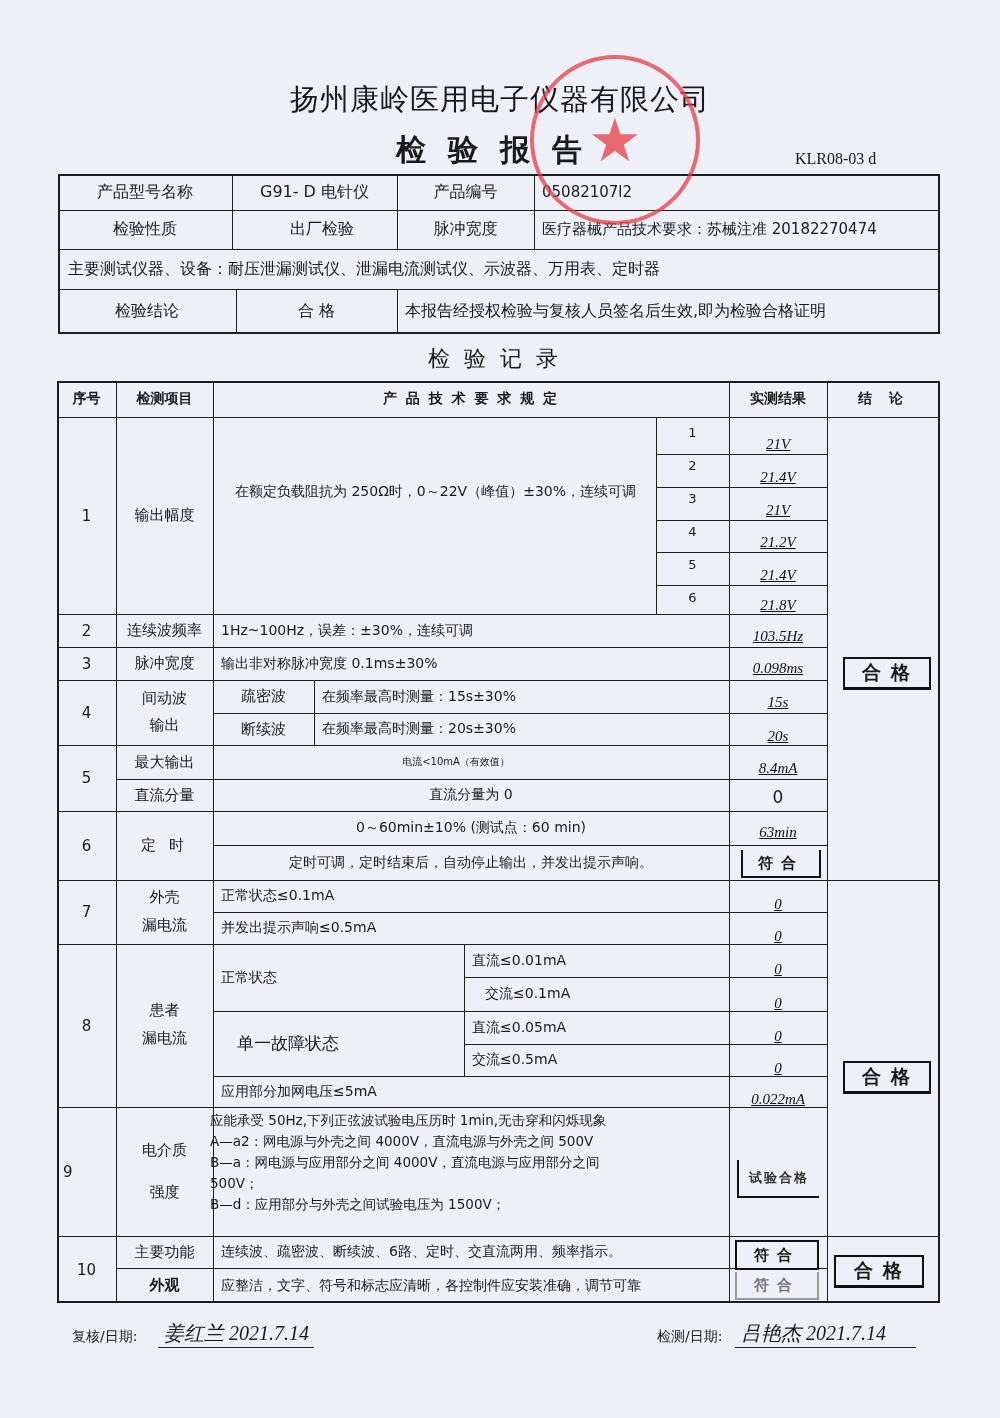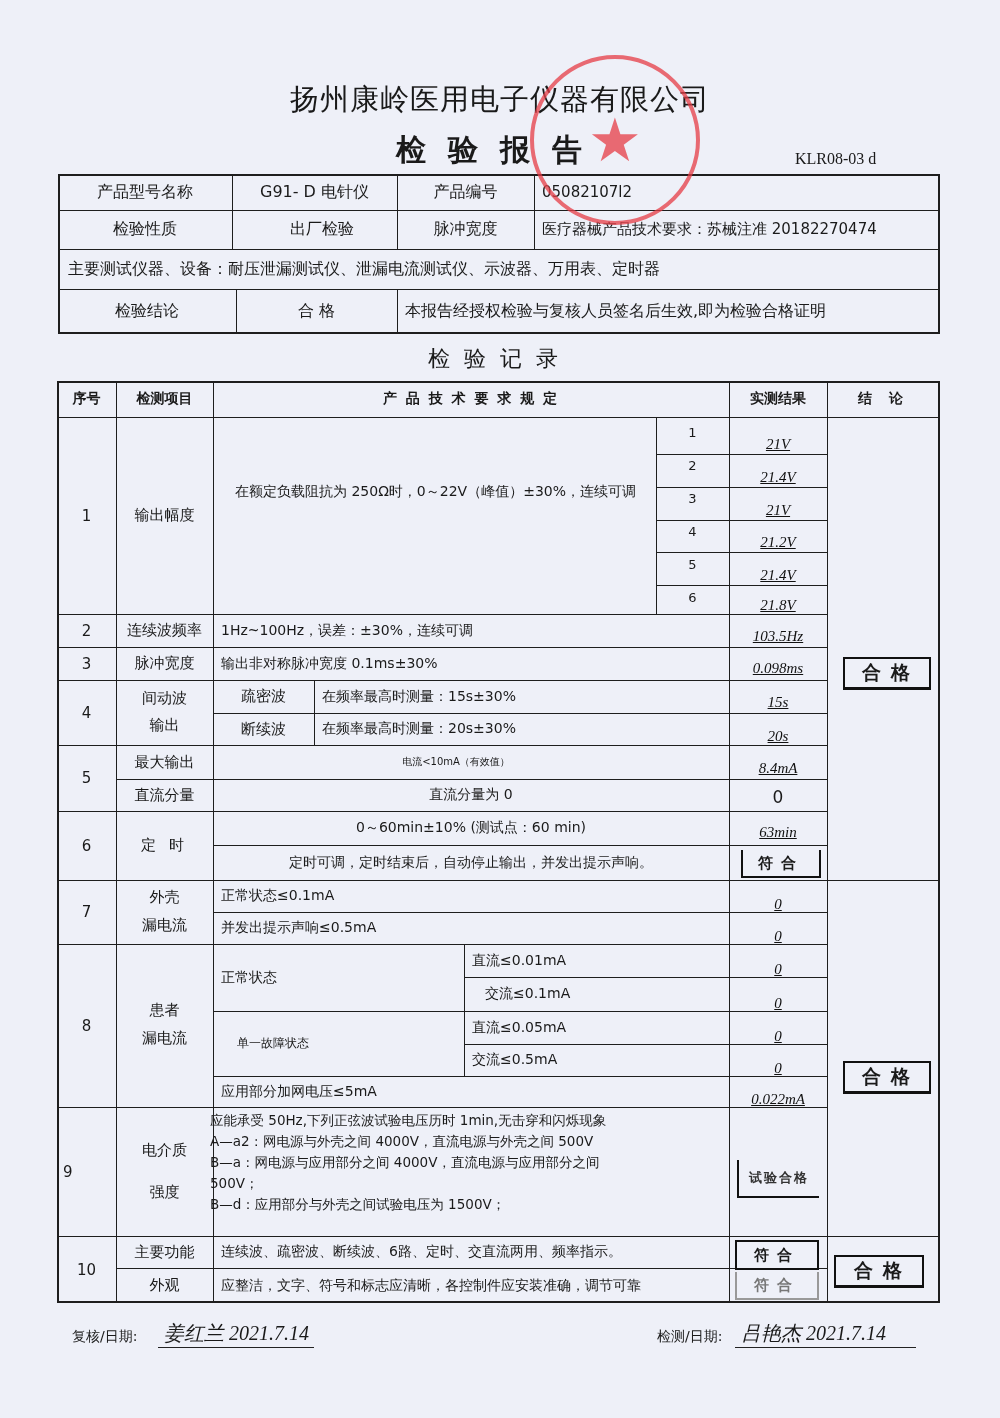--- a/index.html
+++ b/index.html
@@ -203,21 +203,21 @@
 <div class="cell left" style="left:213px; top:944px; width:251px; height:67px; font-size:14px;">正常状态</div>
 <div class="cell left" style="left:464px; top:944px; width:265px; height:33px; font-size:14px;">直流≤0.01mA</div>
 <div class="cell" style="left:729px; top:958px; width:98px; height:22px;">
     <span class="hand">0</span>
   </div>
 <div class="cell left" style="left:464px; top:977px; width:265px; height:34px; font-size:14px;margin-left:13px;">交流≤0.1mA</div>
 <div class="cell" style="left:729px; top:992px; width:98px; height:22px;">
     <span class="hand">0</span>
   </div>
 
-<div class="cell left" style="left:213px; top:1011px; width:251px; height:65px; font-size:12px;padding-left:24px;">单一故障状态</div>
+<div class="cell left" style="left:213px; top:1011px; width:251px; height:65px; font-size:17px;padding-left:24px;">单一故障状态</div>
 <div class="cell left" style="left:464px; top:1011px; width:265px; height:33px; font-size:14px;">直流≤0.05mA</div>
 <div class="cell" style="left:729px; top:1025px; width:98px; height:22px;">
     <span class="hand">0</span>
   </div>
 <div class="cell left" style="left:464px; top:1044px; width:265px; height:32px; font-size:14px;">交流≤0.5mA</div>
 <div class="cell" style="left:729px; top:1057px; width:98px; height:22px;">
     <span class="hand">0</span>
   </div>
 
 <div class="cell left" style="left:213px; top:1076px; width:516px; height:31px; font-size:14px;">应用部分加网电压≤5mA</div>
@@ -238,21 +238,21 @@
   <span class="ml"> 500V；</span>
   <span class="ml"> B—d：应用部分与外壳之间试验电压为 1500V；</span>
 </div>
 <div class="stamp-small" style="left:737px; top:1160px; width:80px; height:36px; border-left:2px solid #111; border-right:none; font-size:13px; letter-spacing:2px; color:#333;">试验合格</div>
 
 <div class="hl" style="left:116px; top:1268px; width:711px;"></div>
 <div class="cell" style="left:57px; top:1236px; width:59px; height:67px;">10</div>
 <div class="cell" style="left:116px; top:1236px; width:97px; height:32px;">主要功能</div>
 <div class="cell left" style="left:213px; top:1236px; width:516px; height:32px; font-size:14px;">连续波、疏密波、断续波、6路、定时、交直流两用、频率指示。</div>
 <div class="stamp-small" style="left:735px; top:1240px; width:80px; height:26px; border-top:2px solid #111;">符合</div>
-<div class="cell" style="left:116px; top:1268px; width:97px; height:35px;">外观</div>
+<div class="cell" style="left:116px; top:1268px; width:97px; height:35px;font-weight:bold;">外观</div>
 <div class="cell left" style="left:213px; top:1268px; width:516px; height:35px; font-size:14px;">应整洁，文字、符号和标志应清晰，各控制件应安装准确，调节可靠</div>
 <div class="stamp-small" style="left:735px; top:1272px; width:80px; height:26px; border-color:#999; color:#777;">符合</div>
 
 <div class="stamp-pass" style="left:834px; top:1255px; width:74px; height:28px;">合格</div>
 
 <div class="sig" style="left:72px; top:1328px;">复核/日期:</div>
 <div class="sig-line" style="left:158px; top:1320px; width:150px;">姜红兰 2021.7.14</div>
 <div class="sig" style="left:657px; top:1328px;">检测/日期:</div>
 <div class="sig-line" style="left:735px; top:1320px; width:175px;">吕艳杰 2021.7.14</div>
 

